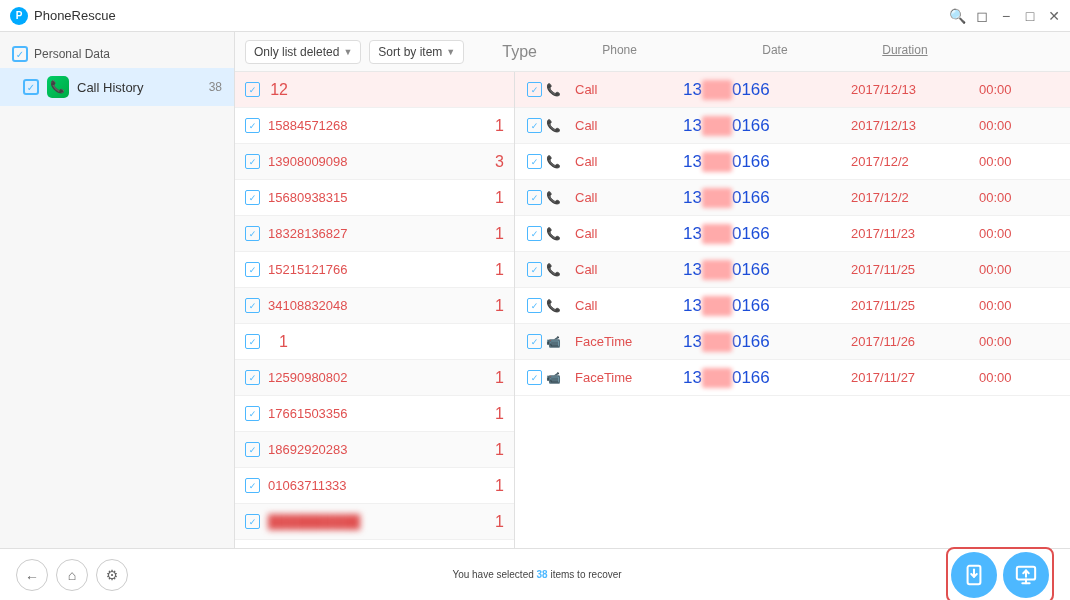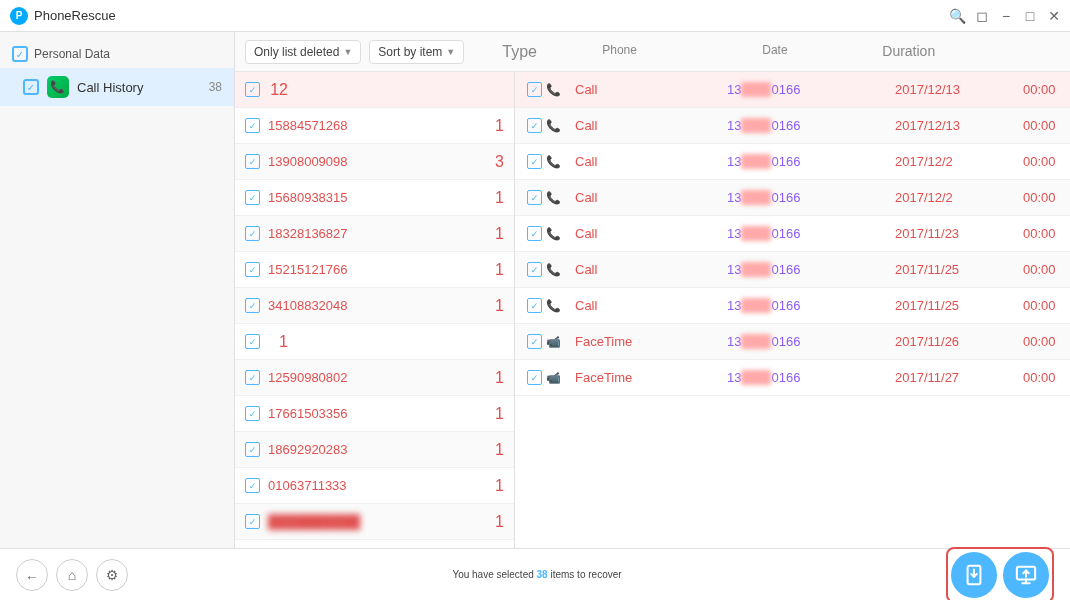--- a/index.html
+++ b/index.html
@@ -171,21 +171,21 @@
       display: flex;
       align-items: center;
       height: 36px;
       padding: 0 12px;
       border-bottom: 1px solid #f0f0f0;
       gap: 8px;
     }
     .detail-check { width: 40px; display: flex; align-items: center; gap: 4px; }
     .call-icon { color: #e05050; font-size: 12px; }
     .col-type { width: 100px; font-size: 13px; color: #e05050; }
-    .col-phone { width: 160px; font-size: 13px; color: #8b5cf6; margin-left: 44px; }
+    .col-phone { width: 160px; font-size: 17px; color: #1d4ed8; }
     .col-date { width: 120px; font-size: 13px; color: #e05050; }
     .col-duration { font-size: 13px; color: #e05050; }
 
     
     .two-pane {
       display: flex;
       flex: 1;
       overflow: hidden;
     }
 
@@ -280,21 +280,21 @@
       </button>
       <button class="toolbar-btn">
         <span>Sort by item</span>
         <span class="chevron">▼</span>
       </button>
 
       <div style="flex:1; display:flex; padding-left: 30px;">
         <span style="width: 100px; font-size:16px; color:#888; font-weight:500;">Type</span>
         <span style="width: 160px; font-size:12px; color:#888; font-weight:500;">Phone</span>
         <span style="width: 120px; font-size:12px; color:#888; font-weight:500;">Date</span>
-        <span style="font-size:14px; color:#888; font-weight:500;">Duration</span>
+        <span style="font-size:12px; color:#888; font-weight:500;text-decoration:underline;">Duration</span>
       </div>
     </div>
 
     <div class="two-pane">
 
       <div class="list-pane">
         <div class="list-rows">
 
           <div class="list-row highlighted selected">
             <div class="check-box-sm">✓</div>

